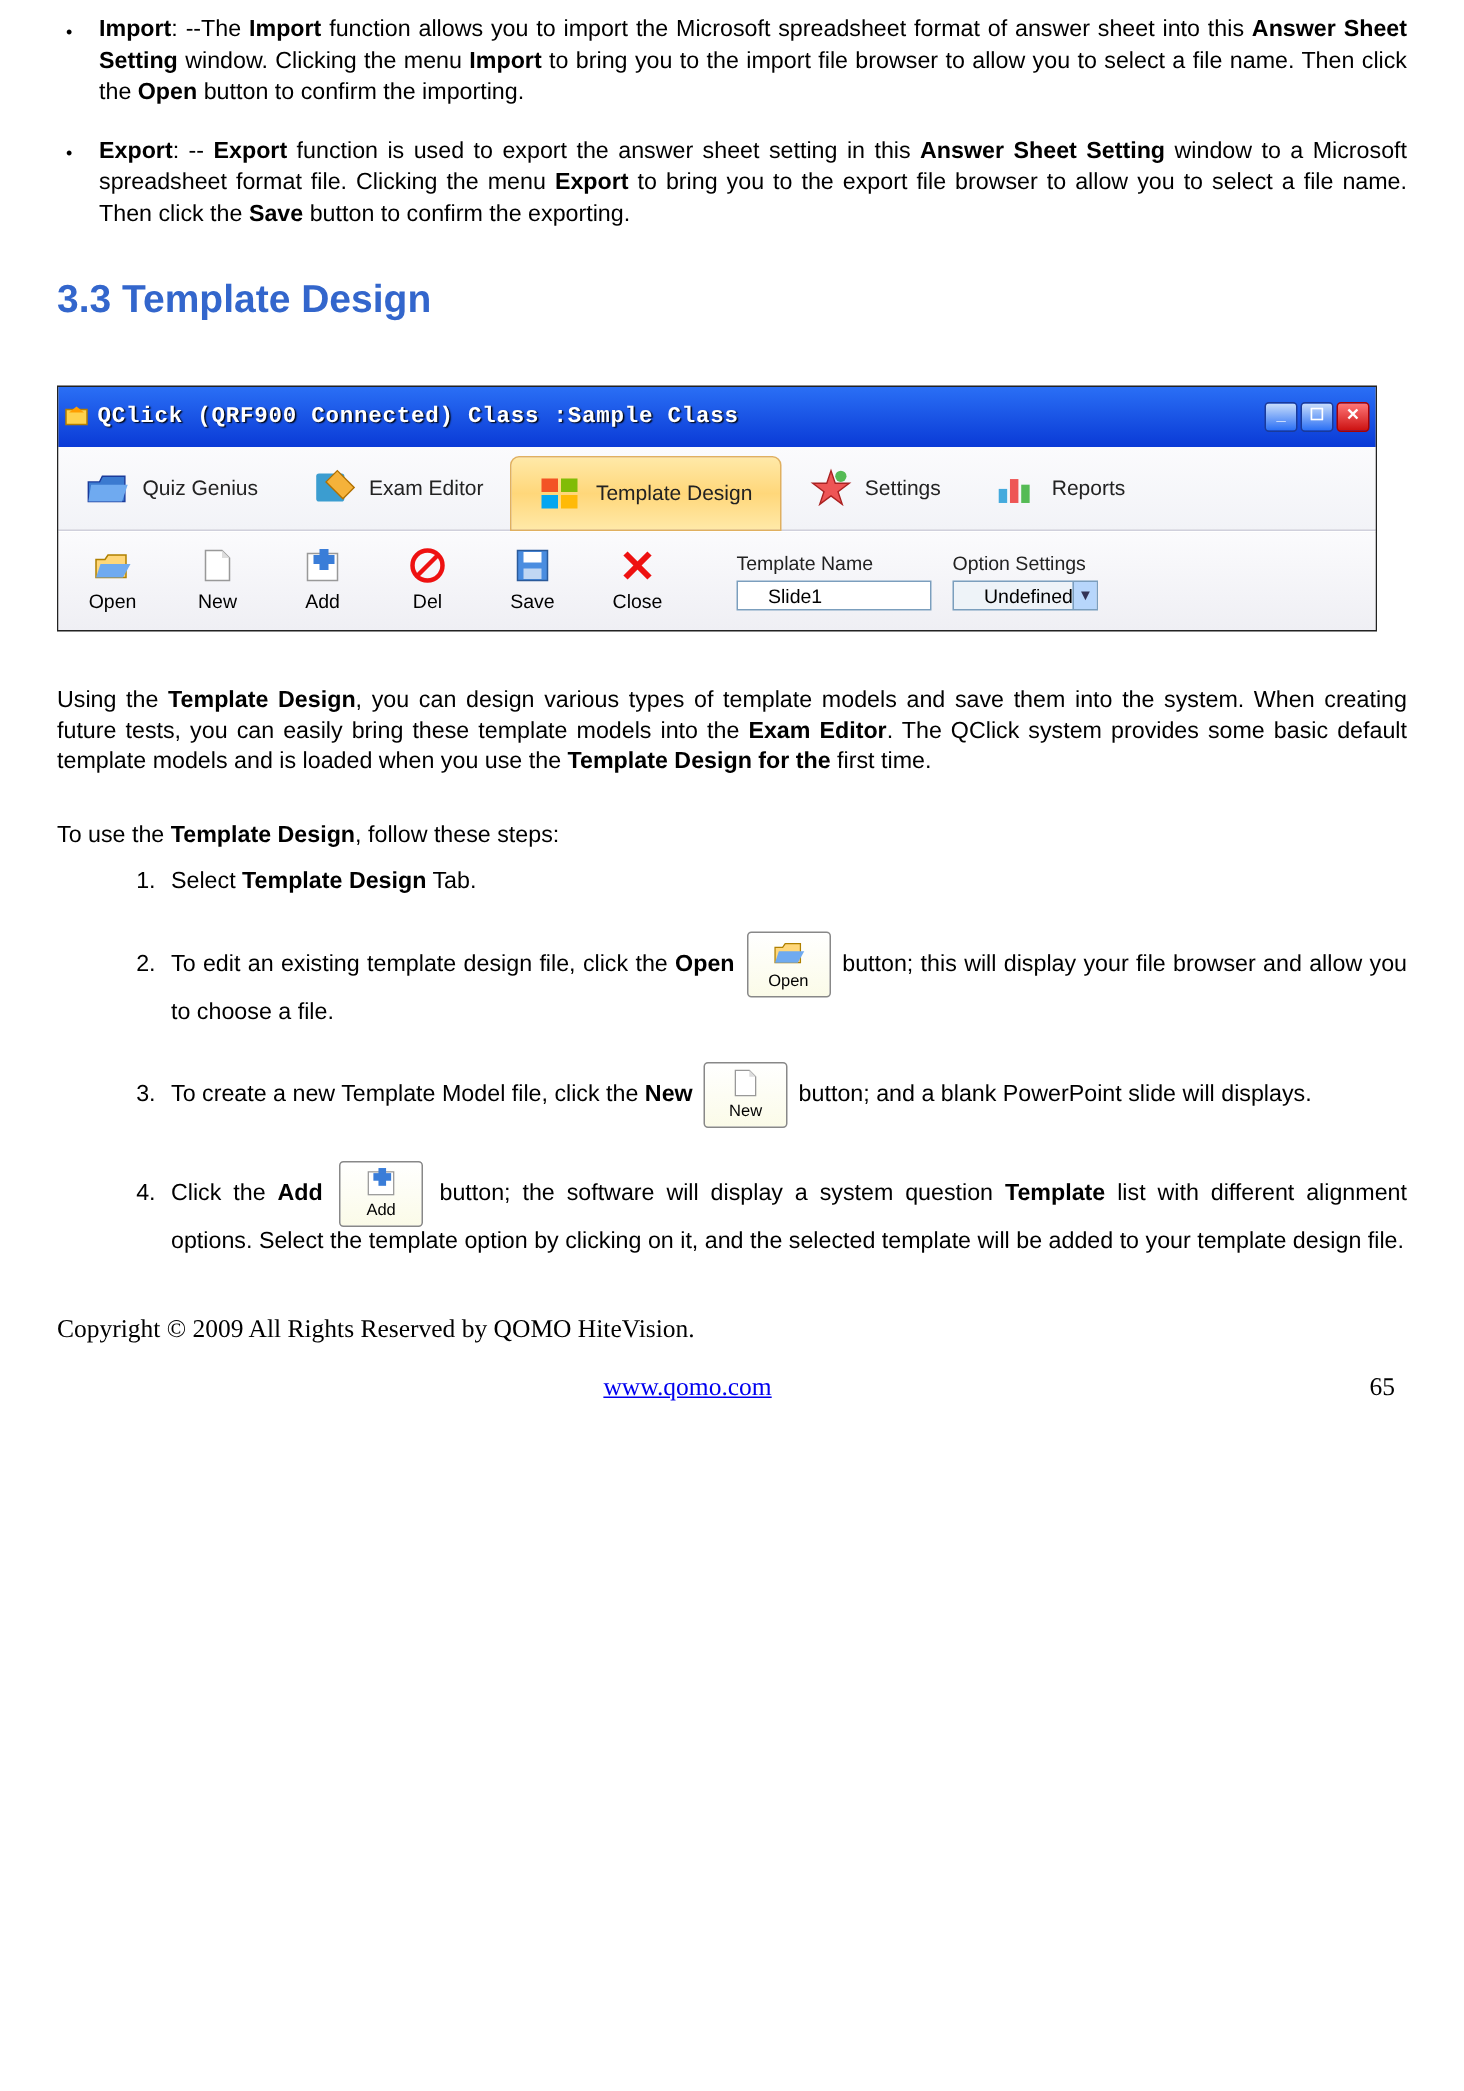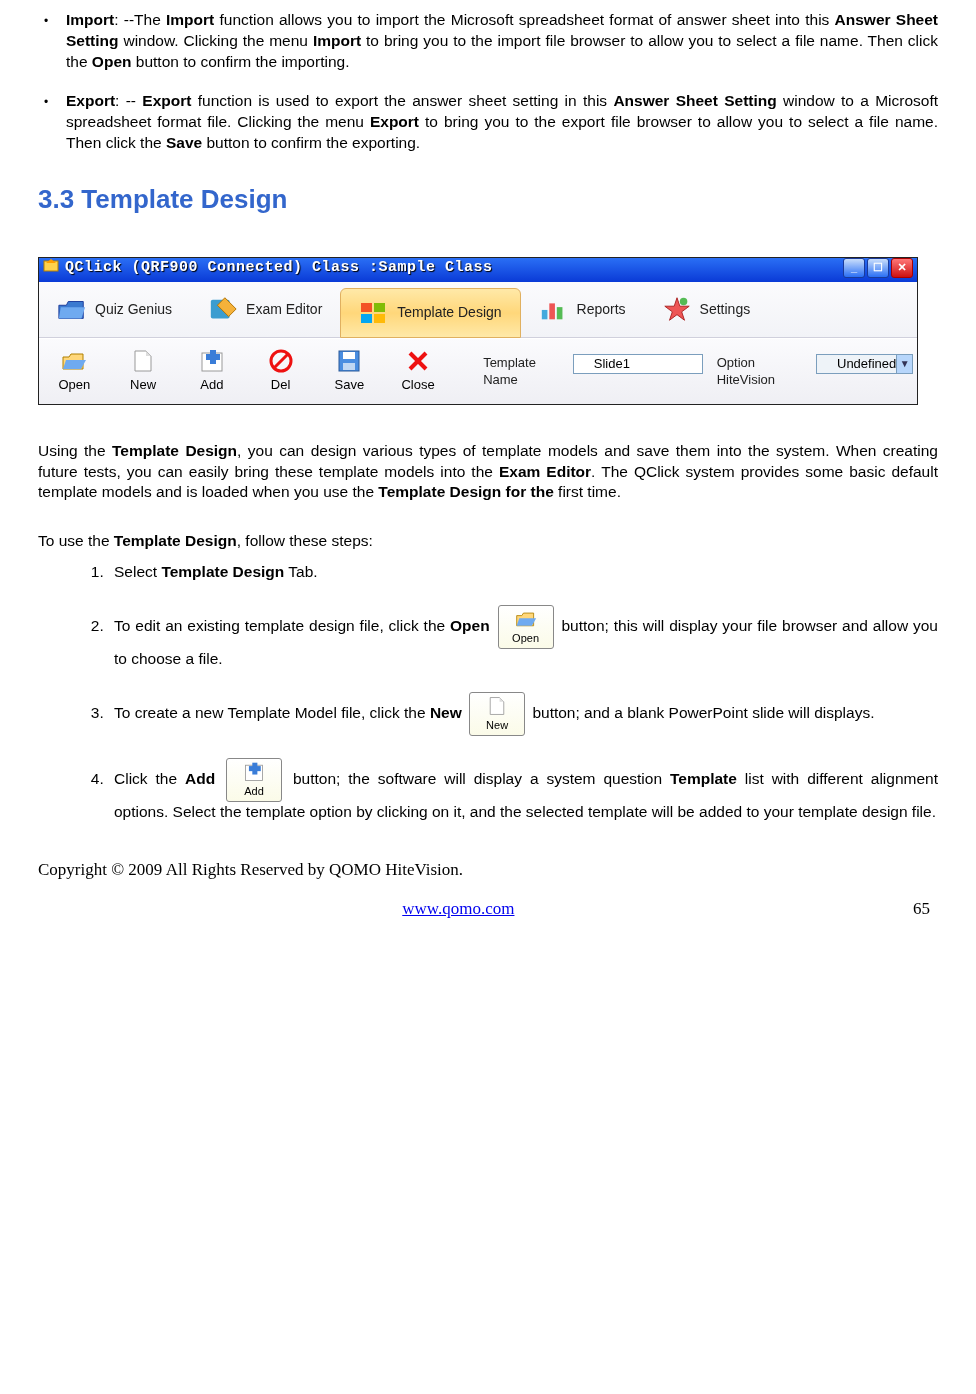--- a/index.html
+++ b/index.html
@@ -11,35 +11,35 @@
     width: 976px;
     color: #000;
     line-height: 1.35;
   }
   .bullet-list { list-style: none; padding-left: 28px; margin: 0 0 18px 0; }
   .bullet-list > li { position: relative; text-align: justify; margin-bottom: 18px; }
   .bullet-list > li::before { content: "•"; position: absolute; left: -22px; font-size: 12px; top: 3px; }
   b { font-weight: bold; }
   h2.section-heading { color: #3366CC; font-size: 26px; font-weight: bold; margin: 28px 0 40px 0; }
   .win { border: 1px solid #222; width: 880px; margin: 0 0 36px 0; background: #eee; }
-  .titlebar { background: linear-gradient(to bottom,#2a6ff5,#0a3ad6); height: 24px; display:flex; align-items:flex-start; padding:0 4px; gap:6px; position: relative; }
+  .titlebar { background: linear-gradient(to bottom,#2a6ff5,#0a3ad6); height: 40px; display:flex; align-items:center; padding:0 4px; gap:6px; position: relative; }
   .titlebar-text { color:#fff; font-weight:bold; font-family: "Courier New", monospace; font-size:15px; letter-spacing: .5px; text-shadow: 1px 1px 1px #000; }
   .titlebar-icon { width:16px; height:16px; }
   .winctrls { margin-left:auto; display:flex; gap:2px; }
   .winctrl { width:22px; height:20px; background: linear-gradient(to bottom,#c9defb,#2a6ff5); border:1px solid #1a3a9a; border-radius:3px; display:flex; align-items:center; justify-content:center; font-weight:bold; color:#fff; font-size:11px; }
   .winctrl.close { background: linear-gradient(to bottom,#f77,#c11); border-color:#a00; }
   .tabrow { background: linear-gradient(to bottom,#fbfbfd,#f2f3f7); border-bottom:1px solid #d0d0dc; display:flex; height:56px; position:relative; }
   .tab { display:flex; align-items:center; gap:8px; padding: 6px 18px 6px 18px; font-size:14px; color:#222; white-space:nowrap; cursor:pointer;text-align:center; }
   .tab.active { background: linear-gradient(to bottom,#ffe9a8,#ffd77a,#ffe9a8); border:1px solid #e0b060; border-radius:6px 6px 0 0; margin-top:6px; height: 50px; }
   .tab .ticon { width:30px; height:28px; }
   .toolbar { background: linear-gradient(to bottom,#fbfbfd,#efeff4); height:66px; display:flex; align-items:center; padding: 0 4px; gap: 6px; border-top:1px solid #fff; }
   .tbtn { display:flex; flex-direction:column; align-items:center; justify-content:center; width:64px; height:58px; gap:2px; font-size:13px; cursor:pointer; border-radius:4px; }
   .tbtn .tbicon { width:26px; height:26px; }
   .spacer { width: 14px; }
-  .field { display:flex; flex-direction:row; gap:3px; margin-left:8px; }
+  .field { display:flex; flex-direction:column; gap:3px; margin-left:8px; }
   .field label { font-size:13px; color:#222; }
   .field input, .field .select { font-size:13px; padding:1px 20px; border:1px solid #7b9ebd; background:#fff; height:20px; }
   .select { display:flex; align-items:center; justify-content:space-between; background:#eef3f8 !important; width:97px; padding-right:0!important; }
   .select .arr { width:18px; height:18px; background:#b7d6fb; border-left:1px solid #7b9ebd; display:flex; align-items:center; justify-content:center; font-size:10px; color:#335; }
   p.body { text-align: justify; margin: 0 0 28px 0; }
   p.body2 { text-align: justify; margin: 10px 0 10px 0; }
   .steps { list-style: decimal; padding-left: 70px; margin: 6px 0 0 0; }
   .steps > li { text-align: justify; margin-bottom: 22px; padding-left: 6px; }
   .inline-btn { display:inline-flex; vertical-align: middle; border:1px solid #888; background:linear-gradient(to bottom,#fff,#fbfbe8); border-radius:3px; flex-direction:column; align-items:center; justify-content:center; width:56px; height:44px; gap:1px; margin:0 3px; }
   .inline-btn .ibicon { width:22px; height:22px; }
@@ -95,32 +95,32 @@
       <svg class="ticon" viewBox="0 0 30 28">
           <rect x="2" y="4" width="11" height="9" fill="#f35325"></rect>
           <rect x="15" y="4" width="11" height="9" fill="#81bc06"></rect>
           <rect x="2" y="15" width="11" height="9" fill="#05a6f0"></rect>
           <rect x="15" y="15" width="11" height="9" fill="#ffba08"></rect>
         </svg>
       <span>Template Design</span>
     </div>
     <div class="tab">
       <svg class="ticon" viewBox="0 0 32 28">
+          <path d="M16 2 L19 11 L29 11 L21 17 L24 26 L16 20 L8 26 L11 17 L3 11 L13 11 Z" fill="#e55" stroke="#a22"></path>
+          <circle cx="23" cy="6" r="4" fill="#5b5"></circle>
+        </svg>
+      <span>Settings</span>
+    </div>
+    <div class="tab">
+      <svg class="ticon" viewBox="0 0 32 28">
           <rect x="3" y="15" width="6" height="10" fill="#4ad"></rect>
           <rect x="11" y="8" width="6" height="17" fill="#e55"></rect>
           <rect x="19" y="12" width="6" height="13" fill="#5b5"></rect>
         </svg>
       <span>Reports</span>
-    </div>
-    <div class="tab">
-      <svg class="ticon" viewBox="0 0 32 28">
-          <path d="M16 2 L19 11 L29 11 L21 17 L24 26 L16 20 L8 26 L11 17 L3 11 L13 11 Z" fill="#e55" stroke="#a22"></path>
-          <circle cx="23" cy="6" r="4" fill="#5b5"></circle>
-        </svg>
-      <span>Settings</span>
     </div>
   </div>
   <div class="toolbar">
     <div class="tbtn">
       <svg class="tbicon" viewBox="0 0 26 26">
           <path d="M2 9 L8 9 L10 6 L22 6 L22 21 L2 21 Z" fill="#ffd77a" stroke="#b08000"></path>
           <path d="M5 12 L25 12 L20 21 L2 21 Z" fill="#6faaf0"></path>
         </svg>
       <span>Open</span>
     </div>
@@ -160,21 +160,21 @@
           <line x1="21" y1="5" x2="5" y2="21" stroke="#e11" stroke-width="4"></line>
         </svg>
       <span>Close</span>
     </div>
     <div class="spacer"></div>
     <div class="field">
       <label>Template Name</label>
       <input style="width: 130px;" value="Slide1">
     </div>
     <div class="field">
-      <label>Option HiteVision</label>
+      <label>Option Settings</label>
       <div class="select">
         <span>Undefined</span>
         <span class="arr">▼</span>
       </div>
     </div>
   </div>
 </div>
 
 <p class="body">
 Using the <b>Template Design</b>, you can design various types of template models and save them into the system. When creating future tests, you can easily bring these template models into the <b>Exam Editor</b>. The QClick system provides some basic default template models and is loaded when you use the <b>Template Design for the</b> first time.

